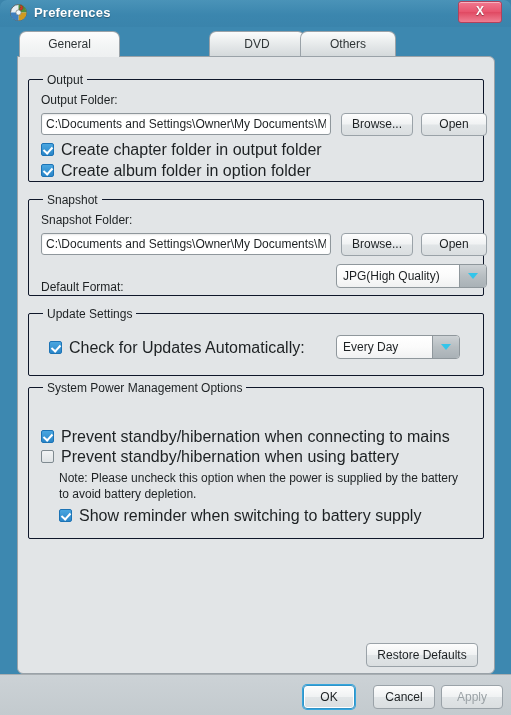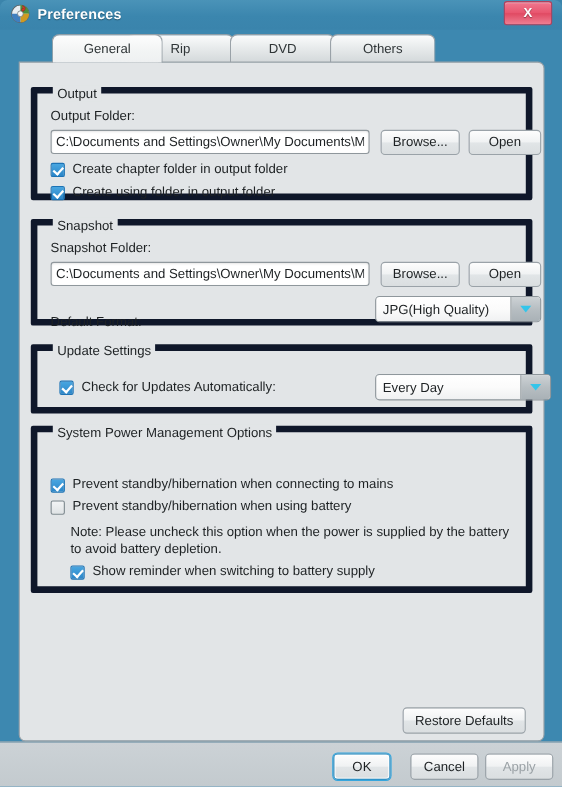--- a/index.html
+++ b/index.html
@@ -110,21 +110,21 @@
     box-sizing: border-box;
     background: #e2e5e7;
     border: 1px solid #9aa2a8;
     border-radius: 0 6px 6px 6px;
   }
 
   
   .group {
     position: absolute;
     box-sizing: border-box;
-    border: 6px solid #0f172a;
+    border: 1px solid #0f172a;
     border-radius: 2px;
   }
   .group-title {
     position: absolute;
     top: -7px;
     left: 14px;
     padding: 0 4px;
     background: #e2e5e7;
     font-size: 12px;
     color: #1d2123;
@@ -246,21 +246,21 @@
     position: absolute;
     left: 3px; top: 1px;
     width: 4px; height: 7px;
     border: solid #ffffff;
     border-width: 0 2px 2px 0;
     transform: rotate(42deg);
   }
   .cblabel {
     position: absolute;
     left: 20px; top: -2px;
-    font-size: 12px;
+    font-size: 16px;
     color: #1d2123;
     white-space: nowrap;
     cursor: pointer;
   }
 
   
   #bottombar {
     position: absolute;
     left: 0; top: 674px;
     width: 511px;
@@ -283,25 +283,22 @@
       <circle cx="8.5" cy="8.5" r="2.6" fill="#f2f6f8" stroke="#70787c" stroke-width=".7"></circle>
       <path d="M10 1.2 C12.6 1.4 13.6 3.4 12.4 5.2 C11.3 6.9 9.3 6.3 9.8 4.3 C10.1 3 11.4 3.2 11.2 4.2" fill="#d13a2a" stroke="#8e2117" stroke-width=".5"></path>
     </svg>
     <div id="title-text">Preferences</div>
     <div id="close-btn">
       <div class="x">X</div>
     </div>
   </div>
 
   <div id="tabstrip">
-    <div class="tab active" style="left:2px; width:101px;margin-left:28px;">
+    <div class="tab active" style="left:2px; width:101px;">
       <span>General</span>
-    </div>
-    <div class="tab" style="left:98px; width:98px;">
-      <span>Rip</span>
     </div>
     <div class="tab" style="left:192px; width:96px;">
       <span>DVD</span>
     </div>
     <div class="tab" style="left:283px; width:96px;">
       <span>Others</span>
     </div>
   </div>
 
   <div id="panel">
@@ -316,21 +313,21 @@
       <div class="btn" style="left:312px; top:33px; width:72px;">Browse...</div>
       <div class="btn" style="left:392px; top:33px; width:66px;">Open</div>
 
       <div class="cbrow" style="left:12px; top:63px;">
         <div class="cbox checked"></div>
         <div class="cblabel">Create chapter folder in output folder</div>
       </div>
 
       <div class="cbrow" style="left:12px; top:84px;">
         <div class="cbox checked"></div>
-        <div class="cblabel">Create using folder in output folder</div>
+        <div class="cblabel">Create album folder in option folder</div>
       </div>
     </div>
 
     <div class="group" style="left:10px; top:142px; width:456px; height:97px;">
       <div class="group-title">Snapshot</div>
 
       <div class="lbl" style="left:12px; top:13px;">Snapshot Folder:</div>
 
       <input class="textbox" type="text" style="left: 12px; top: 33px; width: 290px;" value="C:\Documents and Settings\Owner\My Documents\My Pic">
 
@@ -346,21 +343,21 @@
     </div>
 
     <div class="group" style="left:10px; top:256px; width:456px; height:63px;">
       <div class="group-title">Update Settings</div>
 
       <div class="cbrow" style="left:20px; top:27px;">
         <div class="cbox checked"></div>
         <div class="cblabel">Check for Updates Automatically:</div>
       </div>
 
-      <div class="combo" style="left:307px; top:21px; width:160px;">
+      <div class="combo" style="left:307px; top:21px; width:124px;">
         <div class="value">Every Day</div>
         <div class="arrow-box"></div>
       </div>
     </div>
 
     <div class="group" style="left:10px; top:330px; width:456px; height:152px;">
       <div class="group-title">System Power Management Options</div>
 
 
       <div class="cbrow" style="left:12px; top:42px;">

